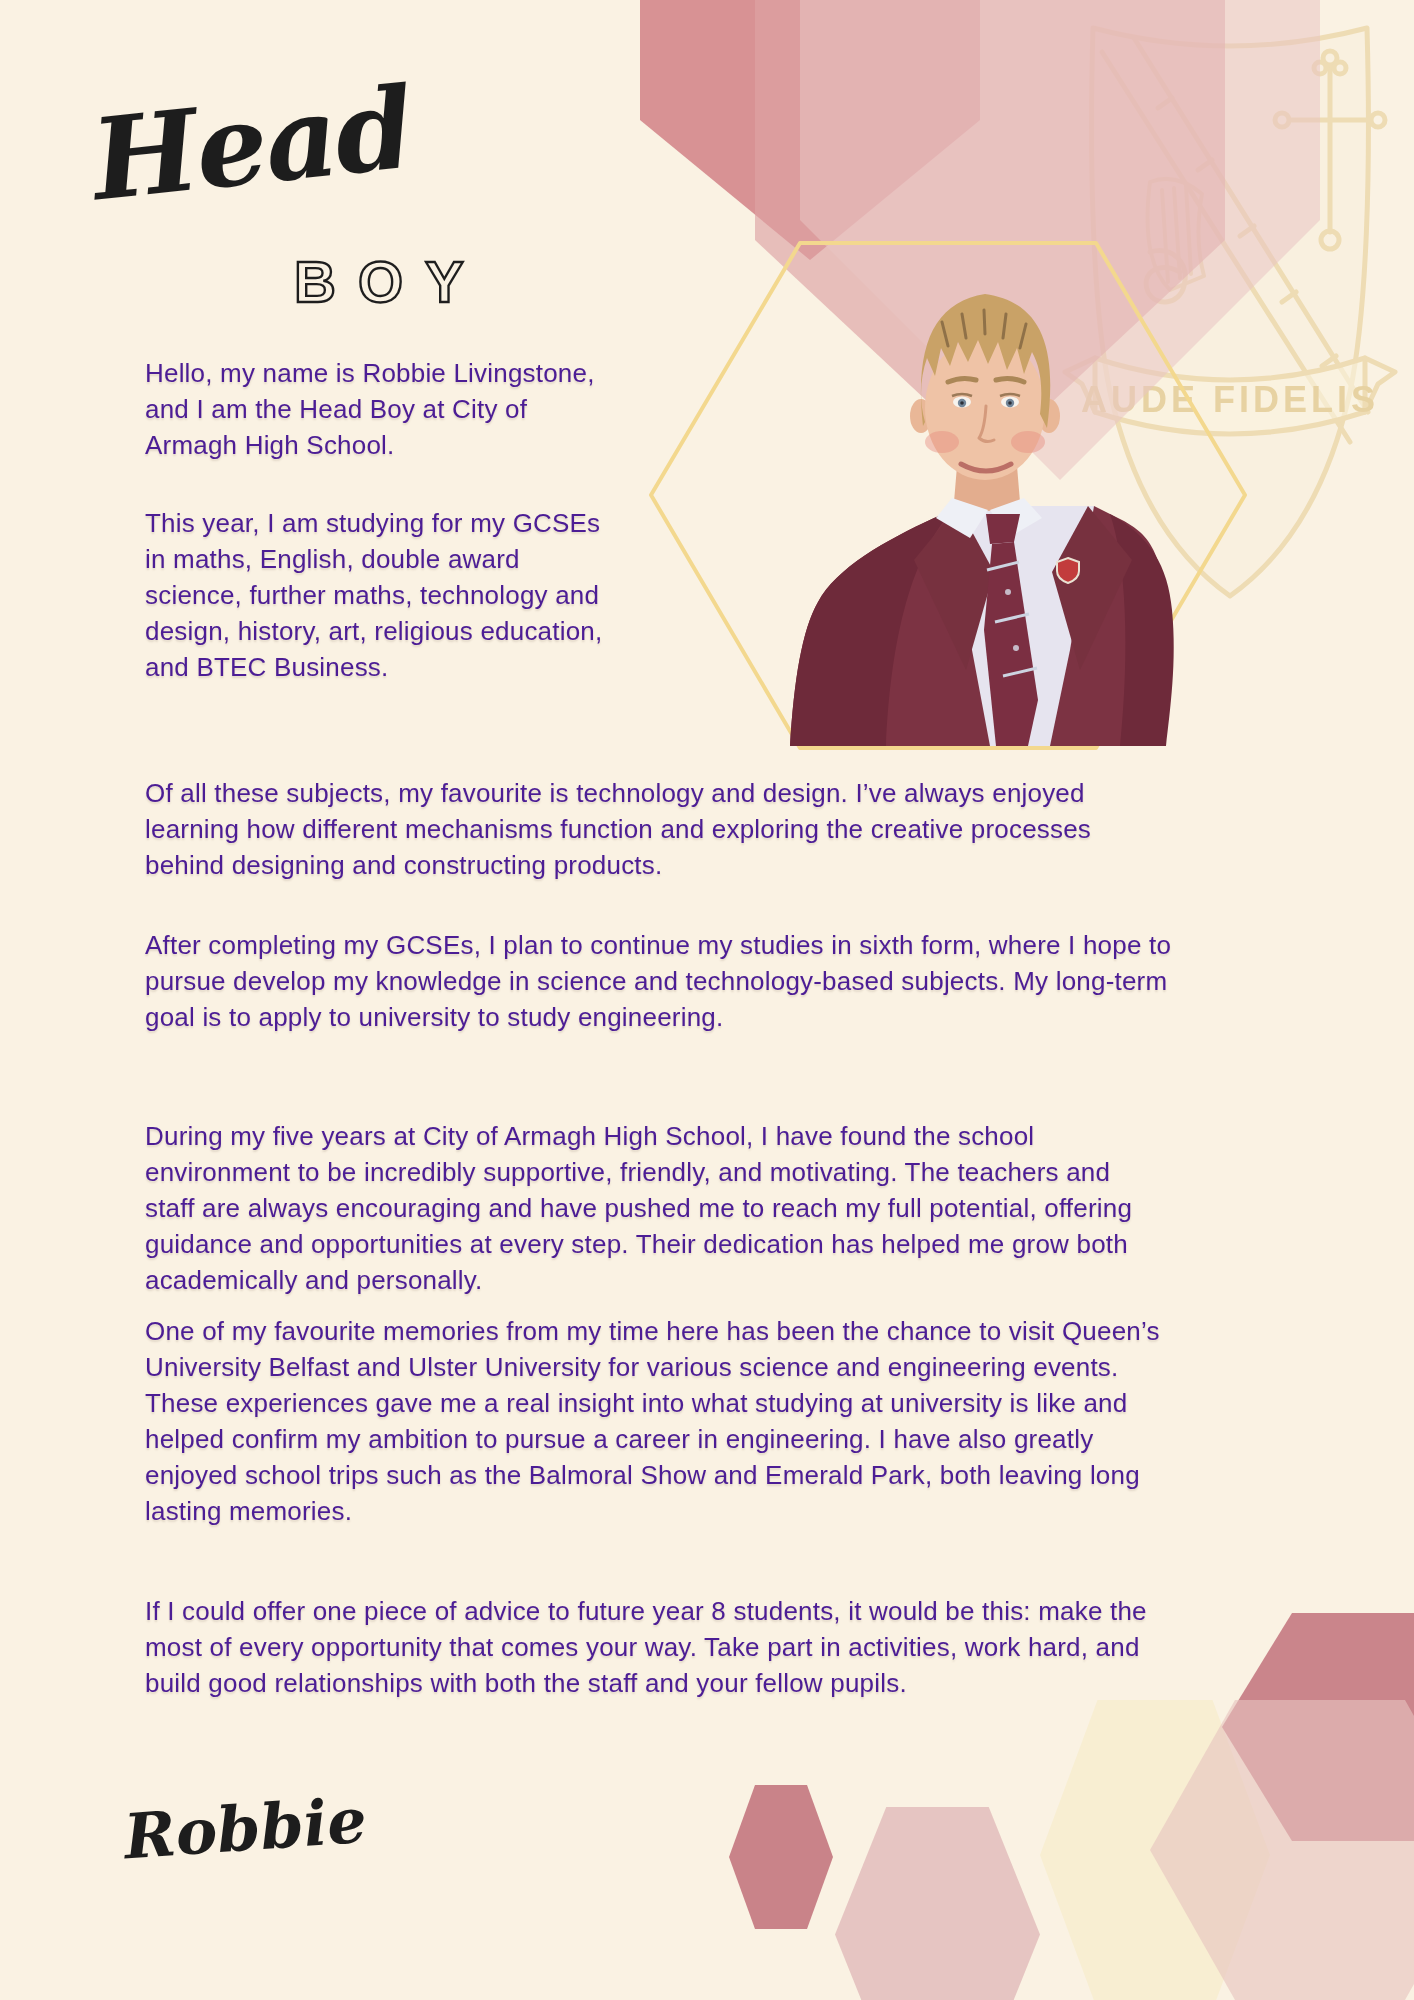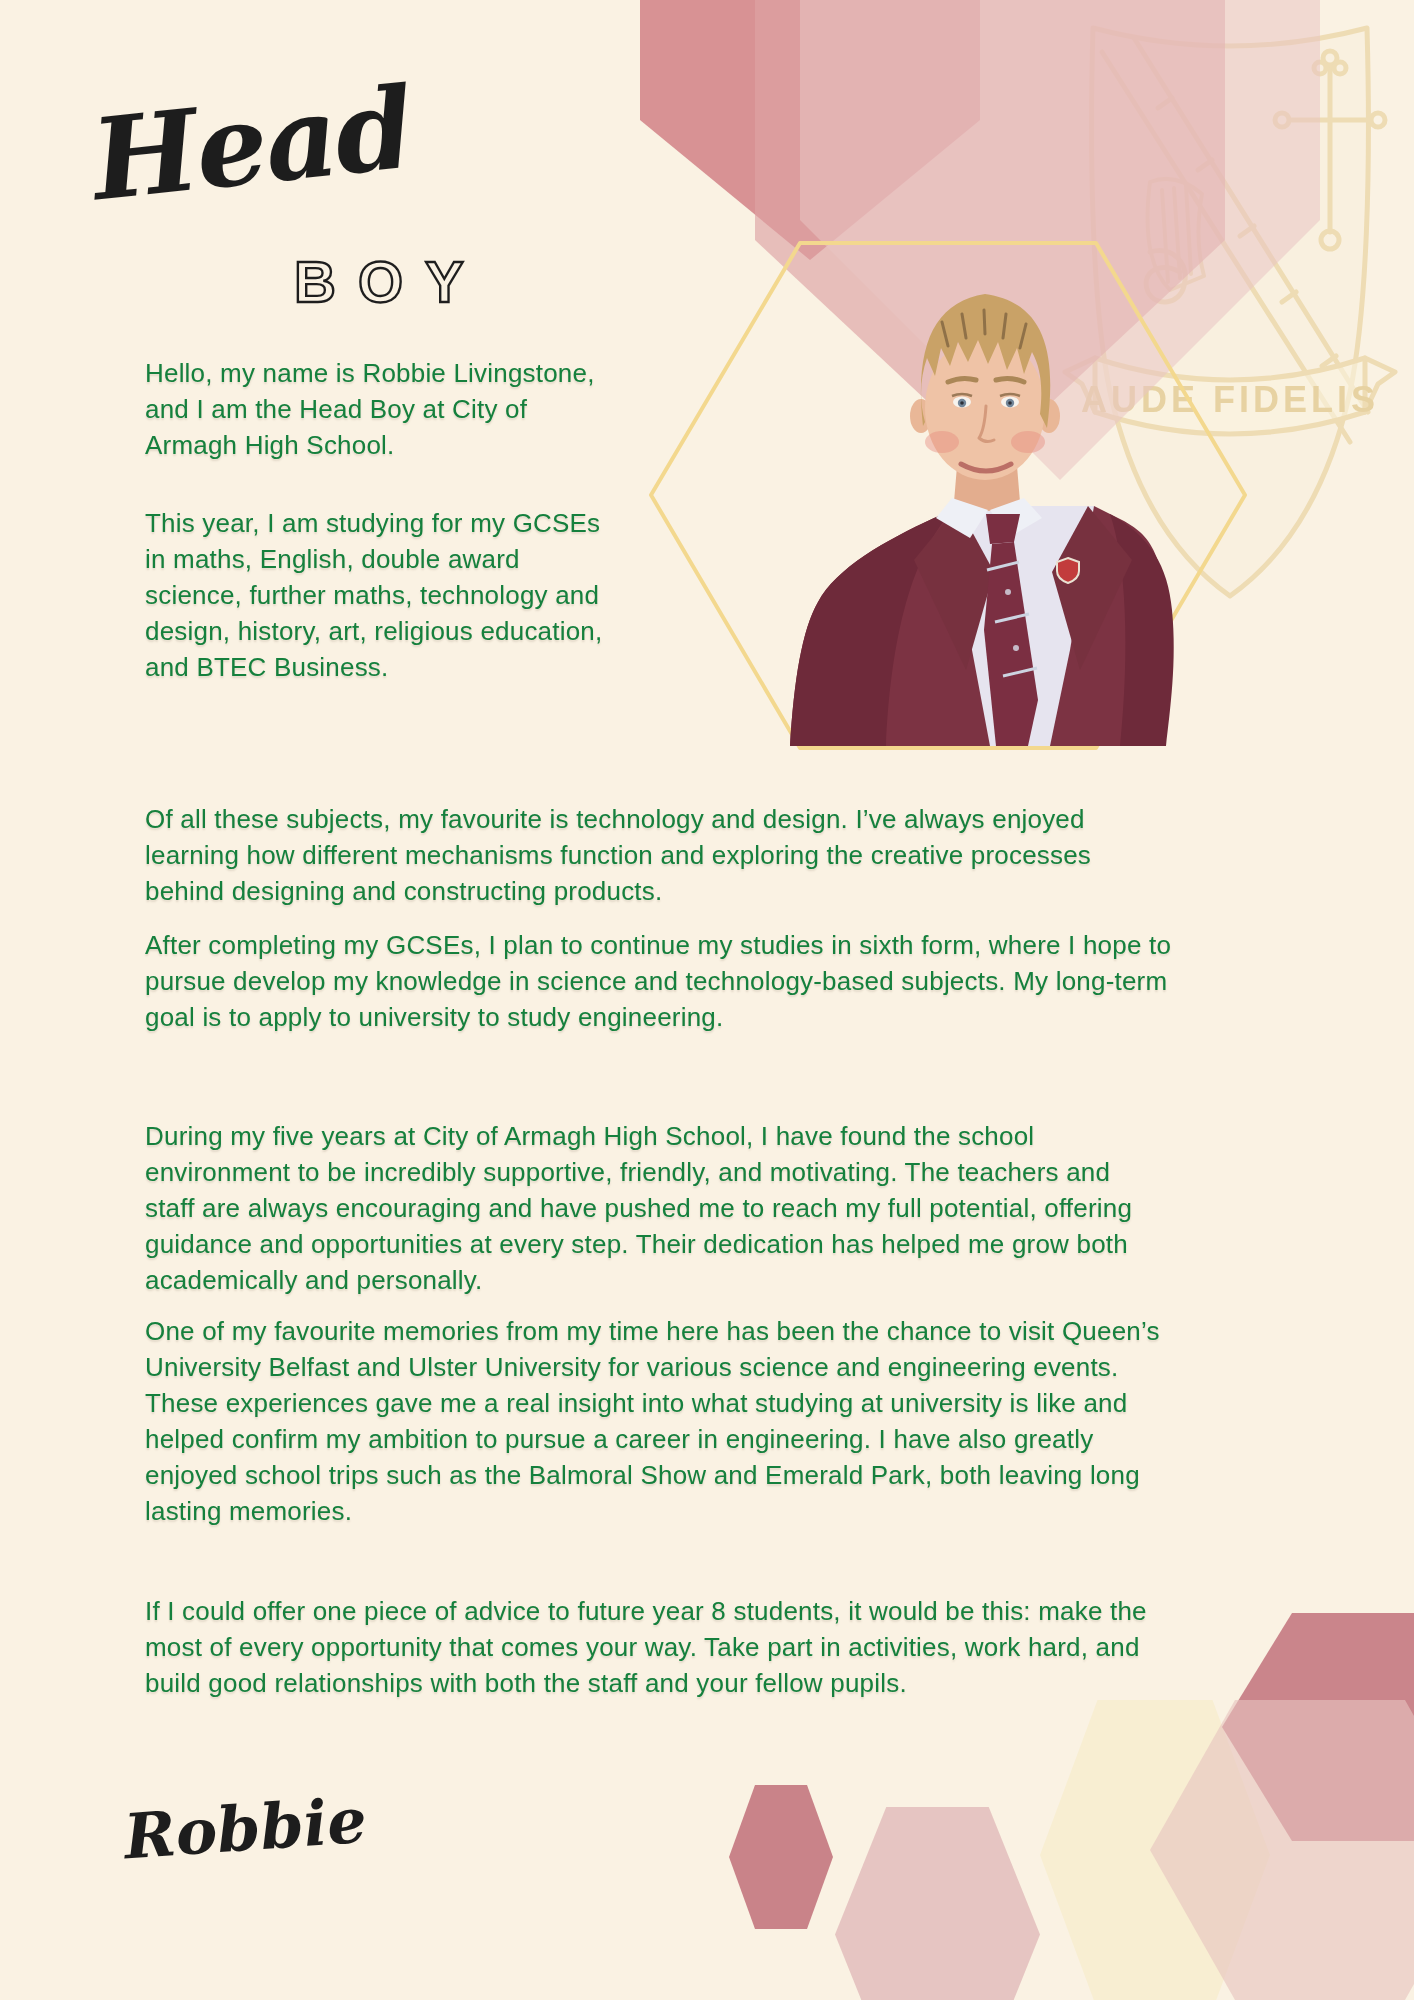--- a/index.html
+++ b/index.html
@@ -7,21 +7,21 @@
     position:relative; width:1414px; height:2000px;
     background:#faf2e3; overflow:hidden;
     font-family:"Liberation Sans", sans-serif;
   }
   .abs{position:absolute;}
   .hex-pointy{clip-path:polygon(50% 0%,100% 25%,100% 75%,50% 100%,0% 75%,0% 25%);}
   .hex-flat{clip-path:polygon(25% 0%,75% 0%,100% 50%,75% 100%,25% 100%,0% 50%);}
   .para{
     position:absolute; left:145px; width:1150px;
     font-size:26px; line-height:36px; letter-spacing:0.2px;
-    color:#15803d; white-space:pre-line;
+    color:#4c1d95; white-space:pre-line;
     text-shadow:0 2px 2px rgba(120,100,80,0.18);
   }
   .para.narrow{width:545px;}
   .title-script{
     position:absolute; left:92px; top:78px;
     font-family:"DejaVu Serif", serif; font-style:italic; font-weight:700;
     font-size:112px; color:#1d1d1d; transform:rotate(-6deg);
     letter-spacing:-2px;
   }
   .signature{
@@ -144,21 +144,21 @@
 
   <div class="para narrow" style="top:355px;">Hello, my name is Robbie Livingstone,
 and I am the Head Boy at City of
 Armagh High School.</div>
   <div class="para narrow" style="top:505px;">This year, I am studying for my GCSEs
 in maths, English, double award
 science, further maths, technology and
 design, history, art, religious education,
 and BTEC Business.</div>
 
-  <div class="para" style="top:775px;margin-top:26px;">Of all these subjects, my favourite is technology and design. I’ve always enjoyed
+  <div class="para" style="top:775px;">Of all these subjects, my favourite is technology and design. I’ve always enjoyed
 learning how different mechanisms function and exploring the creative processes
 behind designing and constructing products.</div>
   <div class="para" style="top:927px;">After completing my GCSEs, I plan to continue my studies in sixth form, where I hope to
 pursue develop my knowledge in science and technology-based subjects. My long-term
 goal is to apply to university to study engineering.</div>
   <div class="para" style="top:1082px;margin-top:36px;">During my five years at City of Armagh High School, I have found the school
 environment to be incredibly supportive, friendly, and motivating. The teachers and
 staff are always encouraging and have pushed me to reach my full potential, offering
 guidance and opportunities at every step. Their dedication has helped me grow both
 academically and personally.</div>

